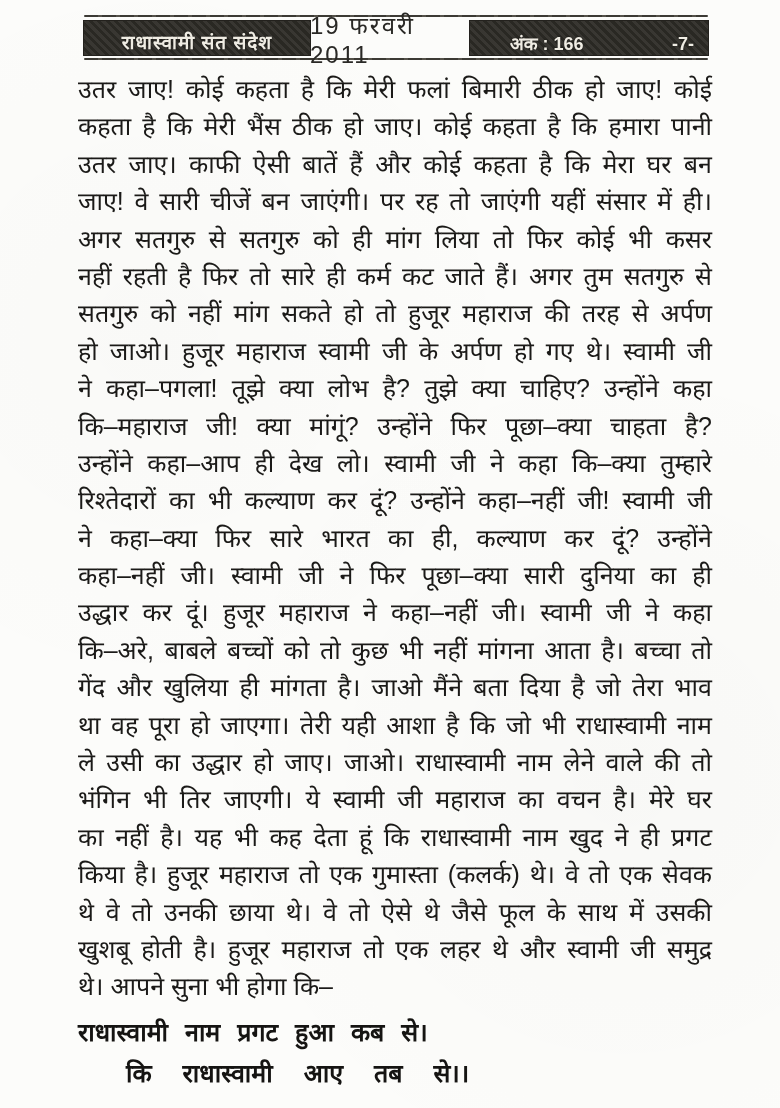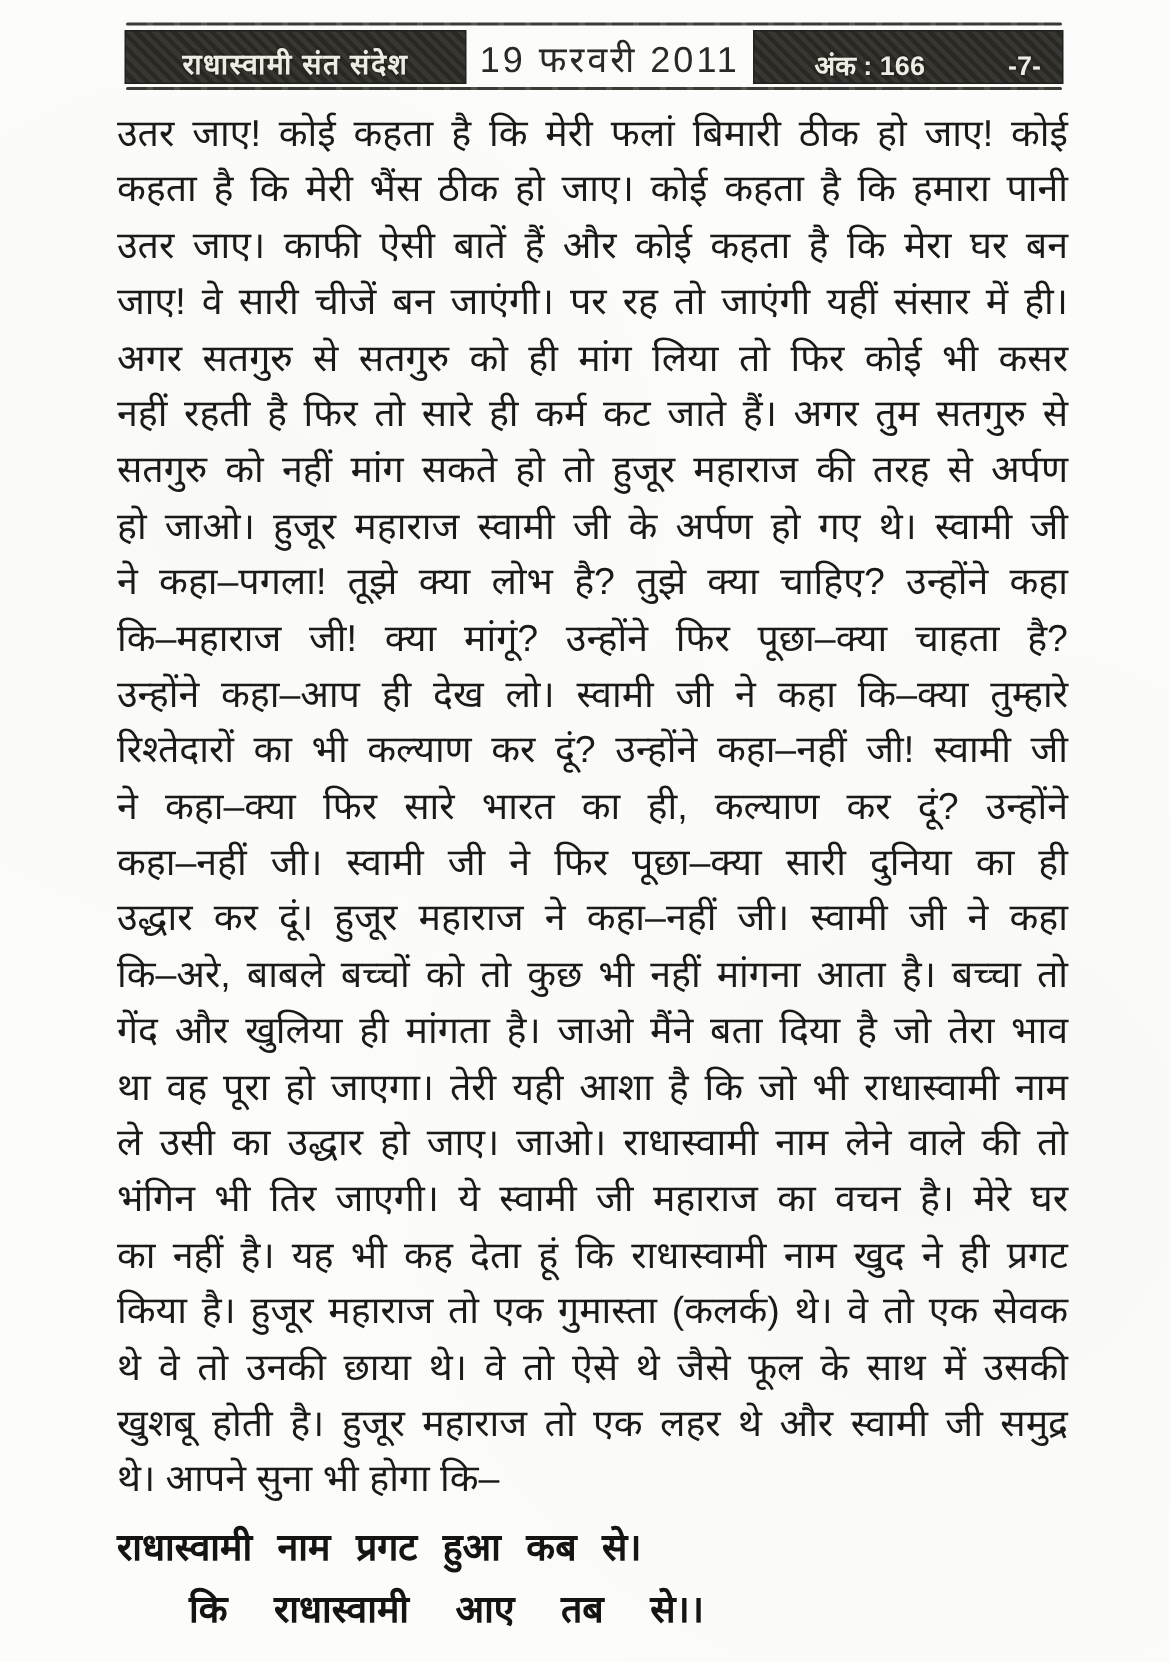--- a/index.html
+++ b/index.html
@@ -43,21 +43,21 @@
   .title-box {
     width: 226px; justify-content: center;
     font-weight: bold; font-size: 19px; letter-spacing: 1px;
     text-shadow: 0 0 2px rgba(0,0,0,0.6);
   }
   .date-box {
     flex: 1; display: flex; align-items: center; justify-content: center;
     font-size: 24px; color: #2a2926; letter-spacing: 2px;
   }
   .issue-box {
-    width: 205px; justify-content: space-between;
+    width: 238px; justify-content: space-between;
     padding: 0 14px 0 40px; box-sizing: border-box;
     font-weight: bold; font-size: 18px;
     text-shadow: 0 0 2px rgba(0,0,0,0.6);
   }
 
   
   .article {
     position: absolute; left: 78px; top: 71px; width: 634px;
     font-size: 25px; line-height: 37.4px;
     color: #1b1a18;

